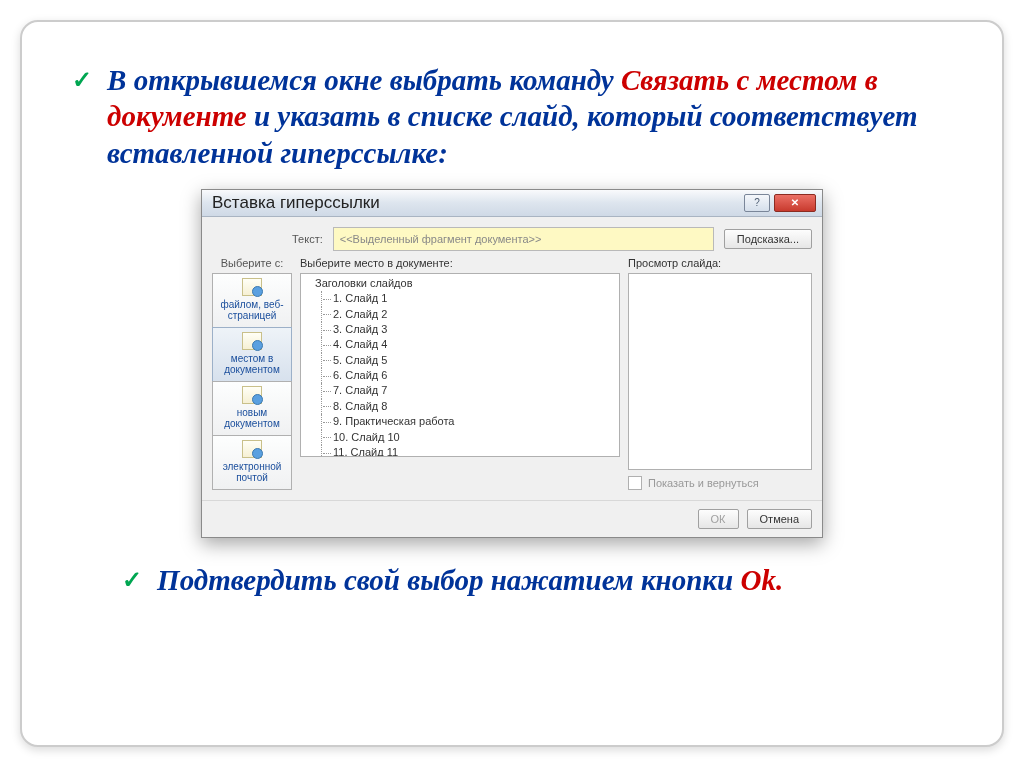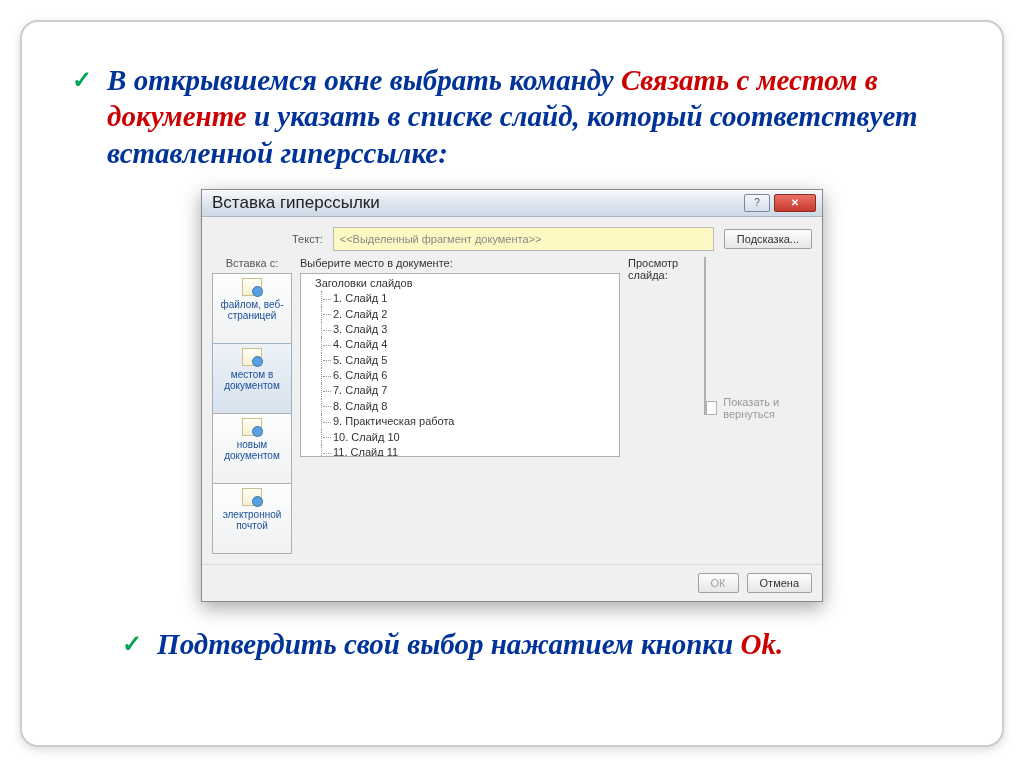--- a/index.html
+++ b/index.html
@@ -130,21 +130,21 @@
     text-align: center;
     color: #555;
     margin-bottom: 4px;
     padding: 0 2px;
     height: 12px;
   }
   .link-btn {
     border: 1px solid #b0b0b0;
     background: linear-gradient(#fdfefe, #f0f1f2);
     text-align: center;
-    padding: 4px 2px 21px 2px;
+    padding: 4px 2px 5px 2px;
     color: #1a4e9c;
     font-size: 10px;
     line-height: 1.15;
   }
   .link-btn.selected {
     background: linear-gradient(#eef3f8, #d7e1ed);
     border-color: #9cb0c8;
   }
   .link-btn + .link-btn { margin-top: -1px; }
   .link-icon {
@@ -199,21 +199,21 @@
     width: 8px;
     border-top: 1px dotted #999;
     vertical-align: middle;
     margin-right: 2px;
     margin-left: -10px;
   }
 
   .right-col {
     width: 184px;
     display: flex;
-    flex-direction: row;
+    flex-direction: column;
   }
   .preview {
     border: 1px solid #b0b0b0;
     background: #fff;
     flex: 1;
     height: 156px;
   }
   .show-return {
     display: flex; align-items: center; gap: 6px;
     color: #999;
@@ -268,21 +268,21 @@
       <div class="text-row">
         <div class="lbl" style="visibility:hidden">.</div>
         <div class="lbl" style="width:auto">Текст:</div>
         <div class="text-field">&lt;&lt;Выделенный фрагмент документа&gt;&gt;</div>
         <div class="btn">Подсказка...</div>
       </div>
 
       <div class="main-row">
 
         <div class="link-bar">
-          <div class="link-bar-label">Вставка с:</div>
+          <div class="link-bar-label">Выберите с:</div>
           <div class="link-btn">
             <div class="link-icon"></div>
             <span>файлом, веб-страницей</span>
           </div>
           <div class="link-btn selected">
             <div class="link-icon"></div>
             <span>местом в документом</span>
           </div>
           <div class="link-btn">
             <div class="link-icon"></div>

